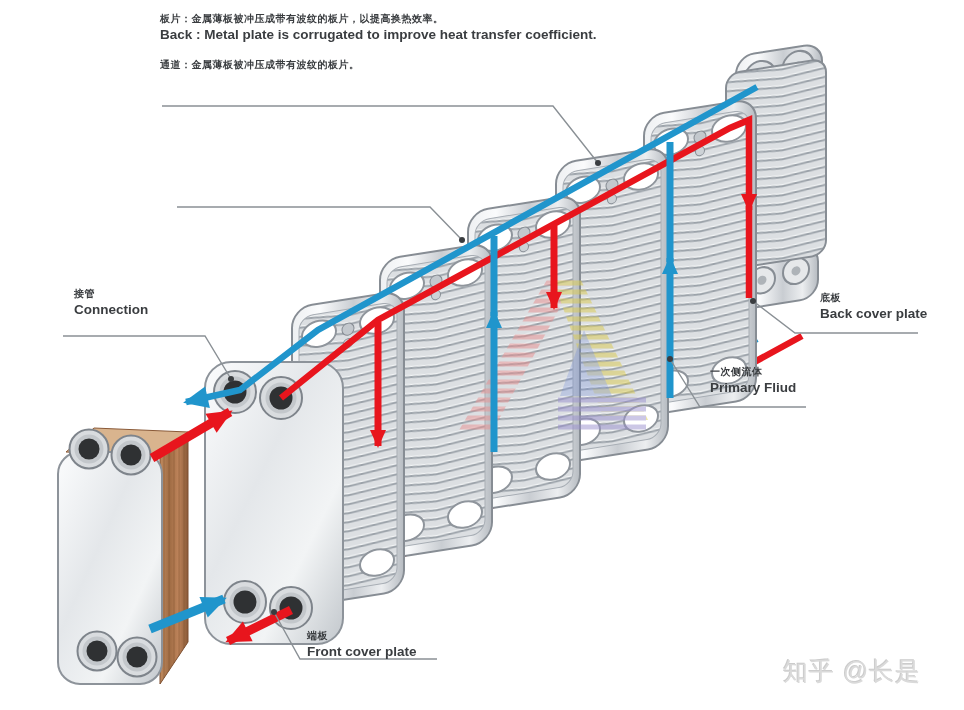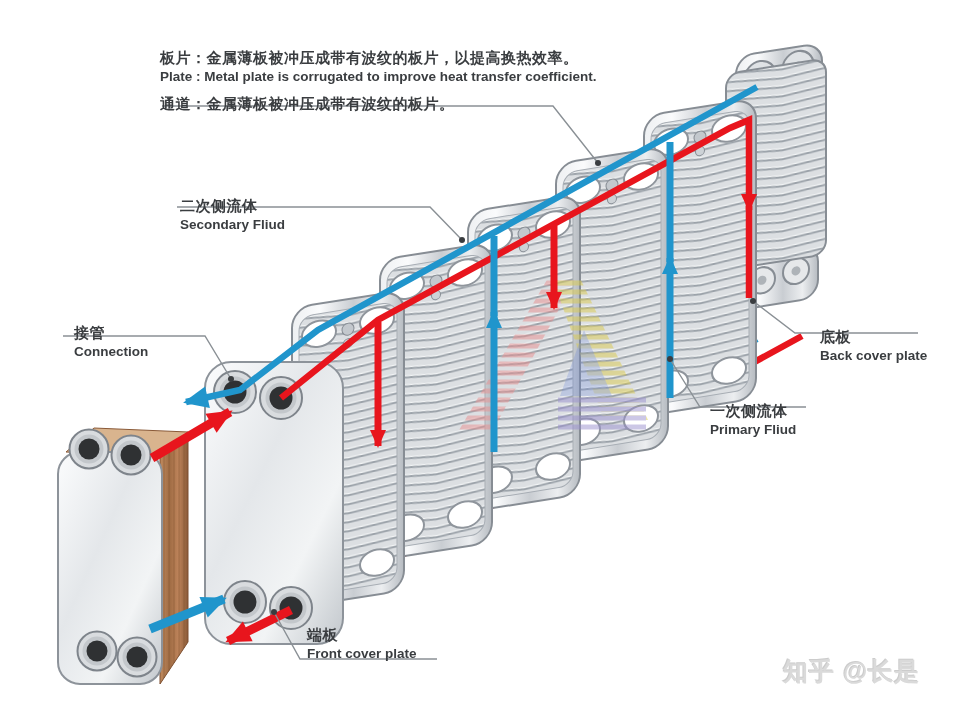--- a/index.html
+++ b/index.html
@@ -2,31 +2,31 @@
 <html><head>
 <meta charset="utf-8">
 <style>
   html,body{margin:0;padding:0;background:#fff;}
   .stage{
     position:relative;width:964px;height:710px;background:#ffffff;overflow:hidden;
     font-family:"Liberation Sans","DejaVu Sans",sans-serif;
   }
   .stage svg{position:absolute;left:0;top:0;}
   .note,.callout{position:absolute;color:#3a3d40;font-weight:bold;white-space:nowrap;}
-  .note .cn,.callout .cn{font-size:15px;line-height:1.4;letter-spacing:.5px;margin-top:35px;}
+  .note .cn,.callout .cn{font-size:10px;line-height:1.4;letter-spacing:.5px;}
   .note .en,.callout .en{font-size:13.5px;line-height:1.35;}
   .note-plate{left:160px;top:12px;}
   .note-channel{left:160px;top:58px;}
   .co-secondary{left:180px;top:160px;}
   .co-connection{left:74px;top:287px;}
   .co-back{left:820px;top:291px;}
   .co-primary{left:710px;top:365px;}
-  .co-front{left:307px;top:589px;}
+  .co-front{left:307px;top:629px;}
   .watermark-text{
-    position:absolute;left:783px;top:655px;font-size:25px;font-weight:bold;
+    position:absolute;left:783px;top:655px;font-size:25px;font-weight:normal;
     color:#dadada;text-shadow:-1px -1px 0 #cccccc;letter-spacing:1px;white-space:nowrap;
   }
 </style>
 </head>
 <body>
 
 <div class="stage">
 
 <svg width="964" height="710" viewBox="0 0 964 710">
   <defs>
@@ -199,30 +199,26 @@
         <circle cx="462" cy="240" r="3"></circle>
     <circle cx="231" cy="379" r="3"></circle>
         <circle cx="753" cy="301" r="3"></circle>
     <circle cx="670" cy="359" r="3"></circle>
         <circle cx="274" cy="612" r="3"></circle>
   </g>
 </svg>
 
 <div class="note note-plate">
   <div class="cn">板片：金属薄板被冲压成带有波纹的板片，以提高换热效率。</div>
-  <div class="en">Plate : Metal plate is corrugated to improve heat transfer coefficient.</div>
+  <div class="en">Back : Metal plate is corrugated to improve heat transfer coefficient.</div>
 </div>
 <div class="note note-channel">
   <div class="cn">通道：金属薄板被冲压成带有波纹的板片。</div>
 </div>
 
-<div class="callout co-secondary">
-  <div class="cn">二次侧流体</div>
-  <div class="en">Secondary Fliud</div>
-</div>
 <div class="callout co-connection">
   <div class="cn">接管</div>
   <div class="en">Connection</div>
 </div>
 <div class="callout co-primary">
   <div class="cn">一次侧流体</div>
   <div class="en">Primary Fliud</div>
 </div>
 <div class="callout co-back">
   <div class="cn">底板</div>

